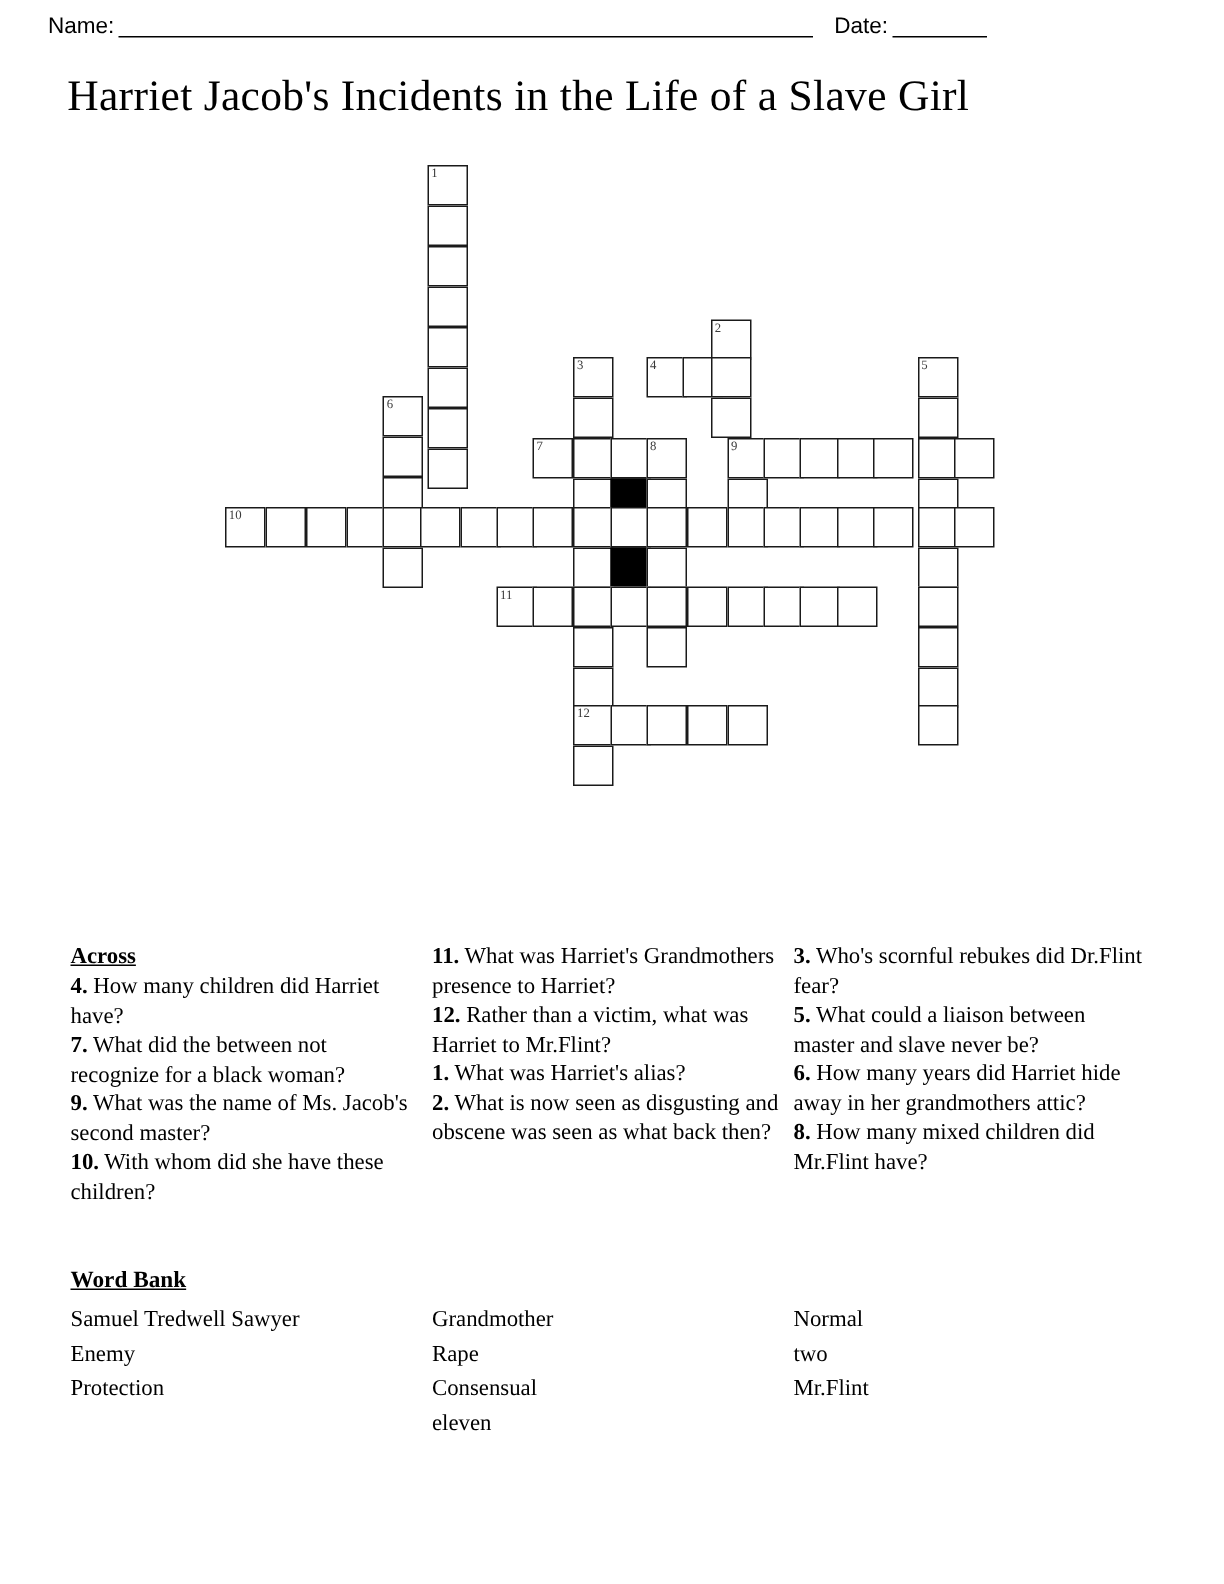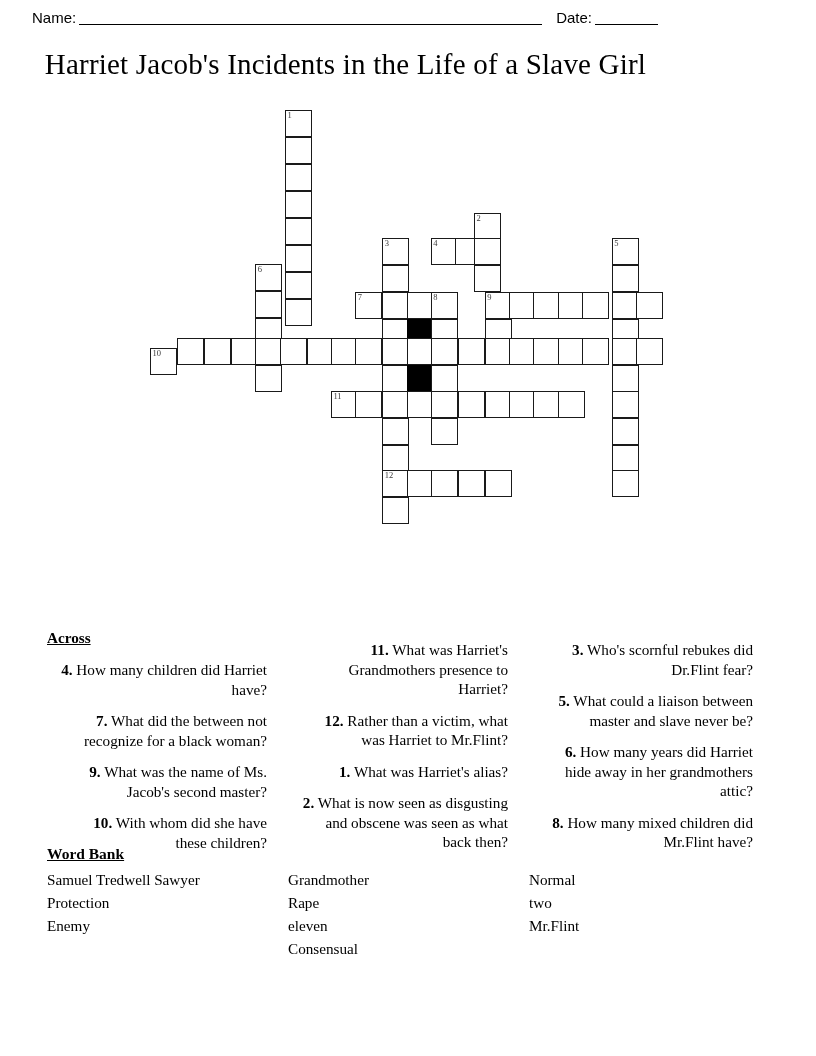--- a/index.html
+++ b/index.html
@@ -111,23 +111,22 @@
   .clue-heading {
     font-weight: bold;
     text-decoration: underline;
     margin: 0 0 0 0;
     display: block;
     font-size: 15.2px;
     line-height: 20px;
   }
   .clue-item {
     display: block;
-    margin: 12px;
+    margin: 0;
     text-indent: 0;
-    text-align: right;
   }
   .clue-num {
     font-weight: bold;
   }
 
   
   .wordbank {
     position: absolute;
     left: 0;
     top: 845px;
@@ -212,21 +211,21 @@
     <div class="cell" style="left: 582px; top: 292.25px;"></div>
     <div class="cell" style="left: 611.7px; top: 292.25px;"></div>
     <div class="cell" style="left: 636px; top: 292.25px;"></div>
     <div class="cell" style="left: 285px; top: 299px;"></div>
     <div class="cell" style="left: 255.3px; top: 317.9px;"></div>
     <div class="cell" style="left: 382.2px; top: 319.25px;"></div>
     <div class="cell blocked" style="left: 406.5px; top: 319.25px;"></div>
     <div class="cell" style="left: 430.8px; top: 319.25px;"></div>
     <div class="cell" style="left: 484.8px; top: 319.25px;"></div>
     <div class="cell" style="left: 611.7px; top: 319.25px;"></div>
-    <div class="cell" style="left: 150px; top: 348px;">
+    <div class="cell" style="left: 150px; top: 338px;">
       <span class="num">10</span>
     </div>
     <div class="cell" style="left: 177px; top: 338.15px;"></div>
     <div class="cell" style="left: 204px; top: 338.15px;"></div>
     <div class="cell" style="left: 231px; top: 338.15px;"></div>
     <div class="cell" style="left: 255.3px; top: 338.15px;"></div>
     <div class="cell" style="left: 279.6px; top: 338.15px;"></div>
     <div class="cell" style="left: 306.6px; top: 338.15px;"></div>
     <div class="cell" style="left: 330.9px; top: 338.15px;"></div>
     <div class="cell" style="left: 355.2px; top: 338.15px;"></div>
@@ -296,27 +295,27 @@
     <span class="clue-item"><b class="clue-num">5.</b> <span>What could a liaison between master and slave never be?</span></span>
     <span class="clue-item"><b class="clue-num">6.</b> <span>How many years did Harriet hide away in her grandmothers attic?</span></span>
     <span class="clue-item"><b class="clue-num">8.</b> <span>How many mixed children did Mr.Flint have?</span></span>
   </div>
 </div>
 
 <div class="wordbank">
   <div class="wb-heading">Word Bank</div>
   <div class="wb-col wb-col-1">
     <span class="wb-word">Samuel Tredwell Sawyer</span>
+    <span class="wb-word">Enemy</span>
     <span class="wb-word">Protection</span>
-    <span class="wb-word">Enemy</span>
   </div>
   <div class="wb-col wb-col-2">
     <span class="wb-word">Grandmother</span>
     <span class="wb-word">Rape</span>
+    <span class="wb-word">Consensual</span>
     <span class="wb-word">eleven</span>
-    <span class="wb-word">Consensual</span>
   </div>
   <div class="wb-col wb-col-3">
     <span class="wb-word">Normal</span>
     <span class="wb-word">two</span>
     <span class="wb-word">Mr.Flint</span>
   </div>
 </div>
 
 </body></html>

